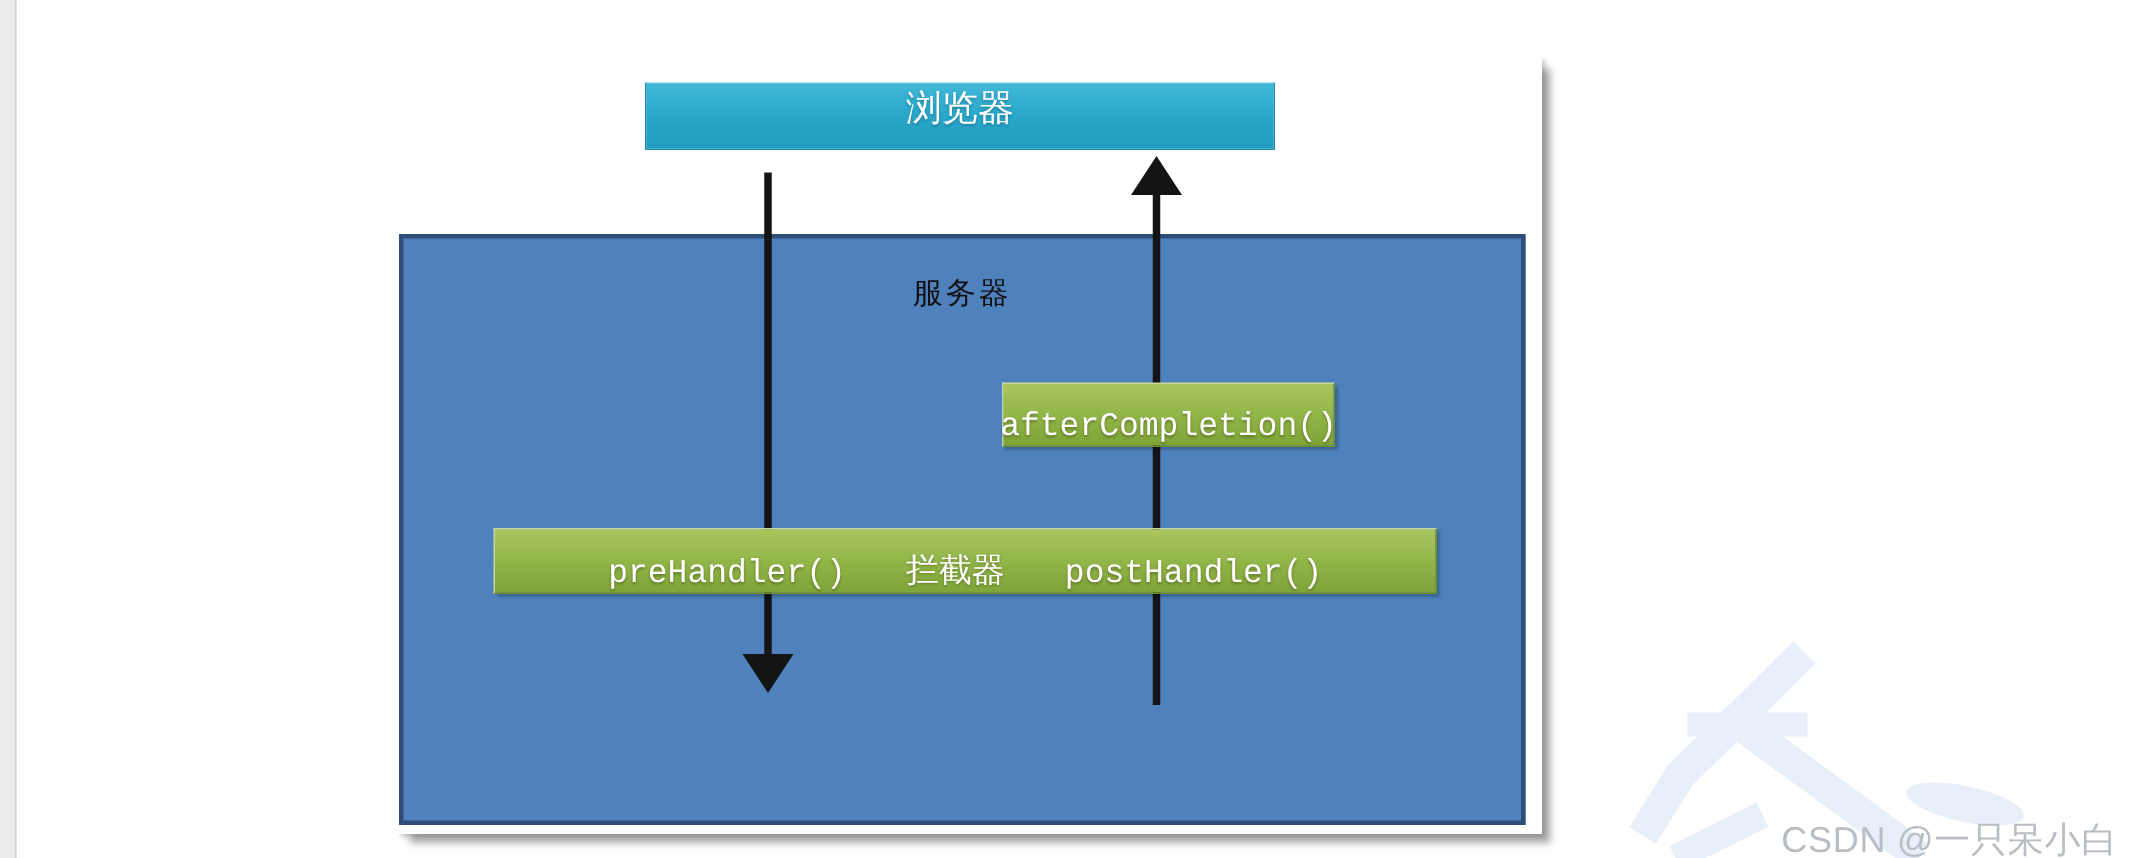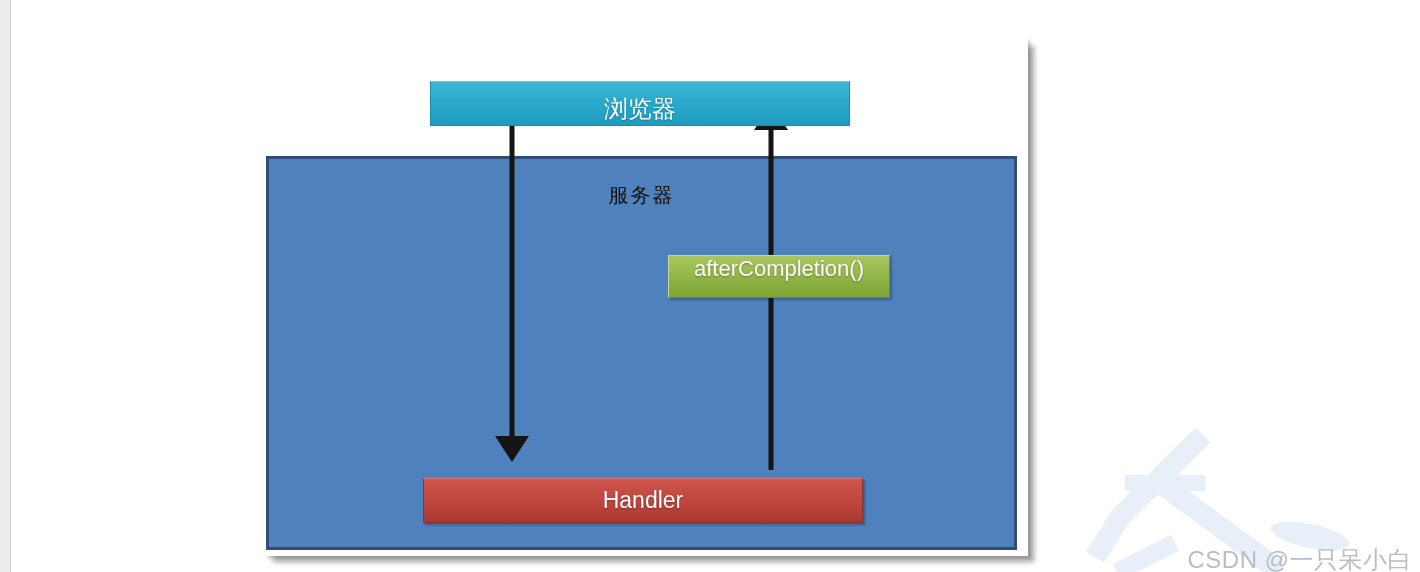--- a/index.html
+++ b/index.html
@@ -28,44 +28,44 @@
     background:#ffffff;
     box-shadow:8px 8px 5px -2px rgba(110,110,110,.60),
                3px 3px 3px -1px rgba(110,110,110,.35);
   }
 
   
   .browser{
     position:absolute;left:167px;top:19px;width:418px;height:43px;z-index:3;
     background:linear-gradient(to bottom,#41b7d7 0%,#2aa9cc 45%,#1e9cc0 100%);
     border:1px solid #1a8dad;border-top-color:#63c7de;
-    display:flex;align-items:flex-end;justify-content:center;
-    color:#fff;font-size:24px;text-shadow:0 1px 2px rgba(0,0,0,.25);margin-top:26px;
+    display:flex;align-items:flex-start;justify-content:center;
+    color:#fff;font-size:24px;text-shadow:0 1px 2px rgba(0,0,0,.25);
   }
 
   
   .server{
     position:absolute;left:3px;top:120px;width:751px;height:394px;z-index:0;
     background:var(--server-bg,#4f81bd);
     border:3px solid var(--server-border,#2e4e79);
     box-sizing:border-box;
   }
   .server-label{
     position:absolute;left:3px;top:146px;width:751px;z-index:1;
     text-align:center;font-size:20px;color:#111;letter-spacing:2px;
   }
 
   
   .green-box{
     background:linear-gradient(to bottom,#aac65e 0%,#94b74a 45%,#7ea336 100%);
     border:1px solid #6f8f2a;border-top-color:#c8d89b;border-left-color:#c8d89b;
     box-shadow:2px 2px 2px rgba(0,0,0,.25);
     color:#fff;text-shadow:0 1px 2px rgba(0,0,0,.3);
-    display:flex;align-items:flex-start;justify-content:center;
-    box-sizing:border-box;z-index:2;position:absolute;
+    display:flex;align-items:flex-end;justify-content:center;
+    box-sizing:border-box;z-index:2;position:absolute;font-family:Liberation Mono, monospace;
   }
   .after-completion{left:405px;top:219px;width:222px;height:43px;font-size:22px;}
   .interceptor{left:66px;top:316px;width:629px;height:44px;font-size:22px;gap:40px;}
 
   
   .handler{
     position:absolute;left:160px;top:442px;width:440px;height:45px;z-index:2;
     background:linear-gradient(to bottom,#cd554c 0%,#c0473f 50%,#a83830 100%);
     border:1px solid #8f2f2a;border-top-color:#d97a72;
     box-shadow:2px 2px 2px rgba(0,0,0,.3);
@@ -123,18 +123,20 @@
 
   <div class="arrow arrow-up">
     <div class="shaft"></div>
     <div class="head"></div>
   </div>
 
   <div class="green-box after-completion">
     <span>afterCompletion()</span>
   </div>
 
+  <div class="green-box interceptor">
+    <span>preHandler()</span>
+    <span>拦截器</span>
+    <span>postHandler()</span>
+  </div>
 
-  <div class="handler">
-    <span>Handler</span>
-  </div>
 
 </div>
 
 </body></html>

